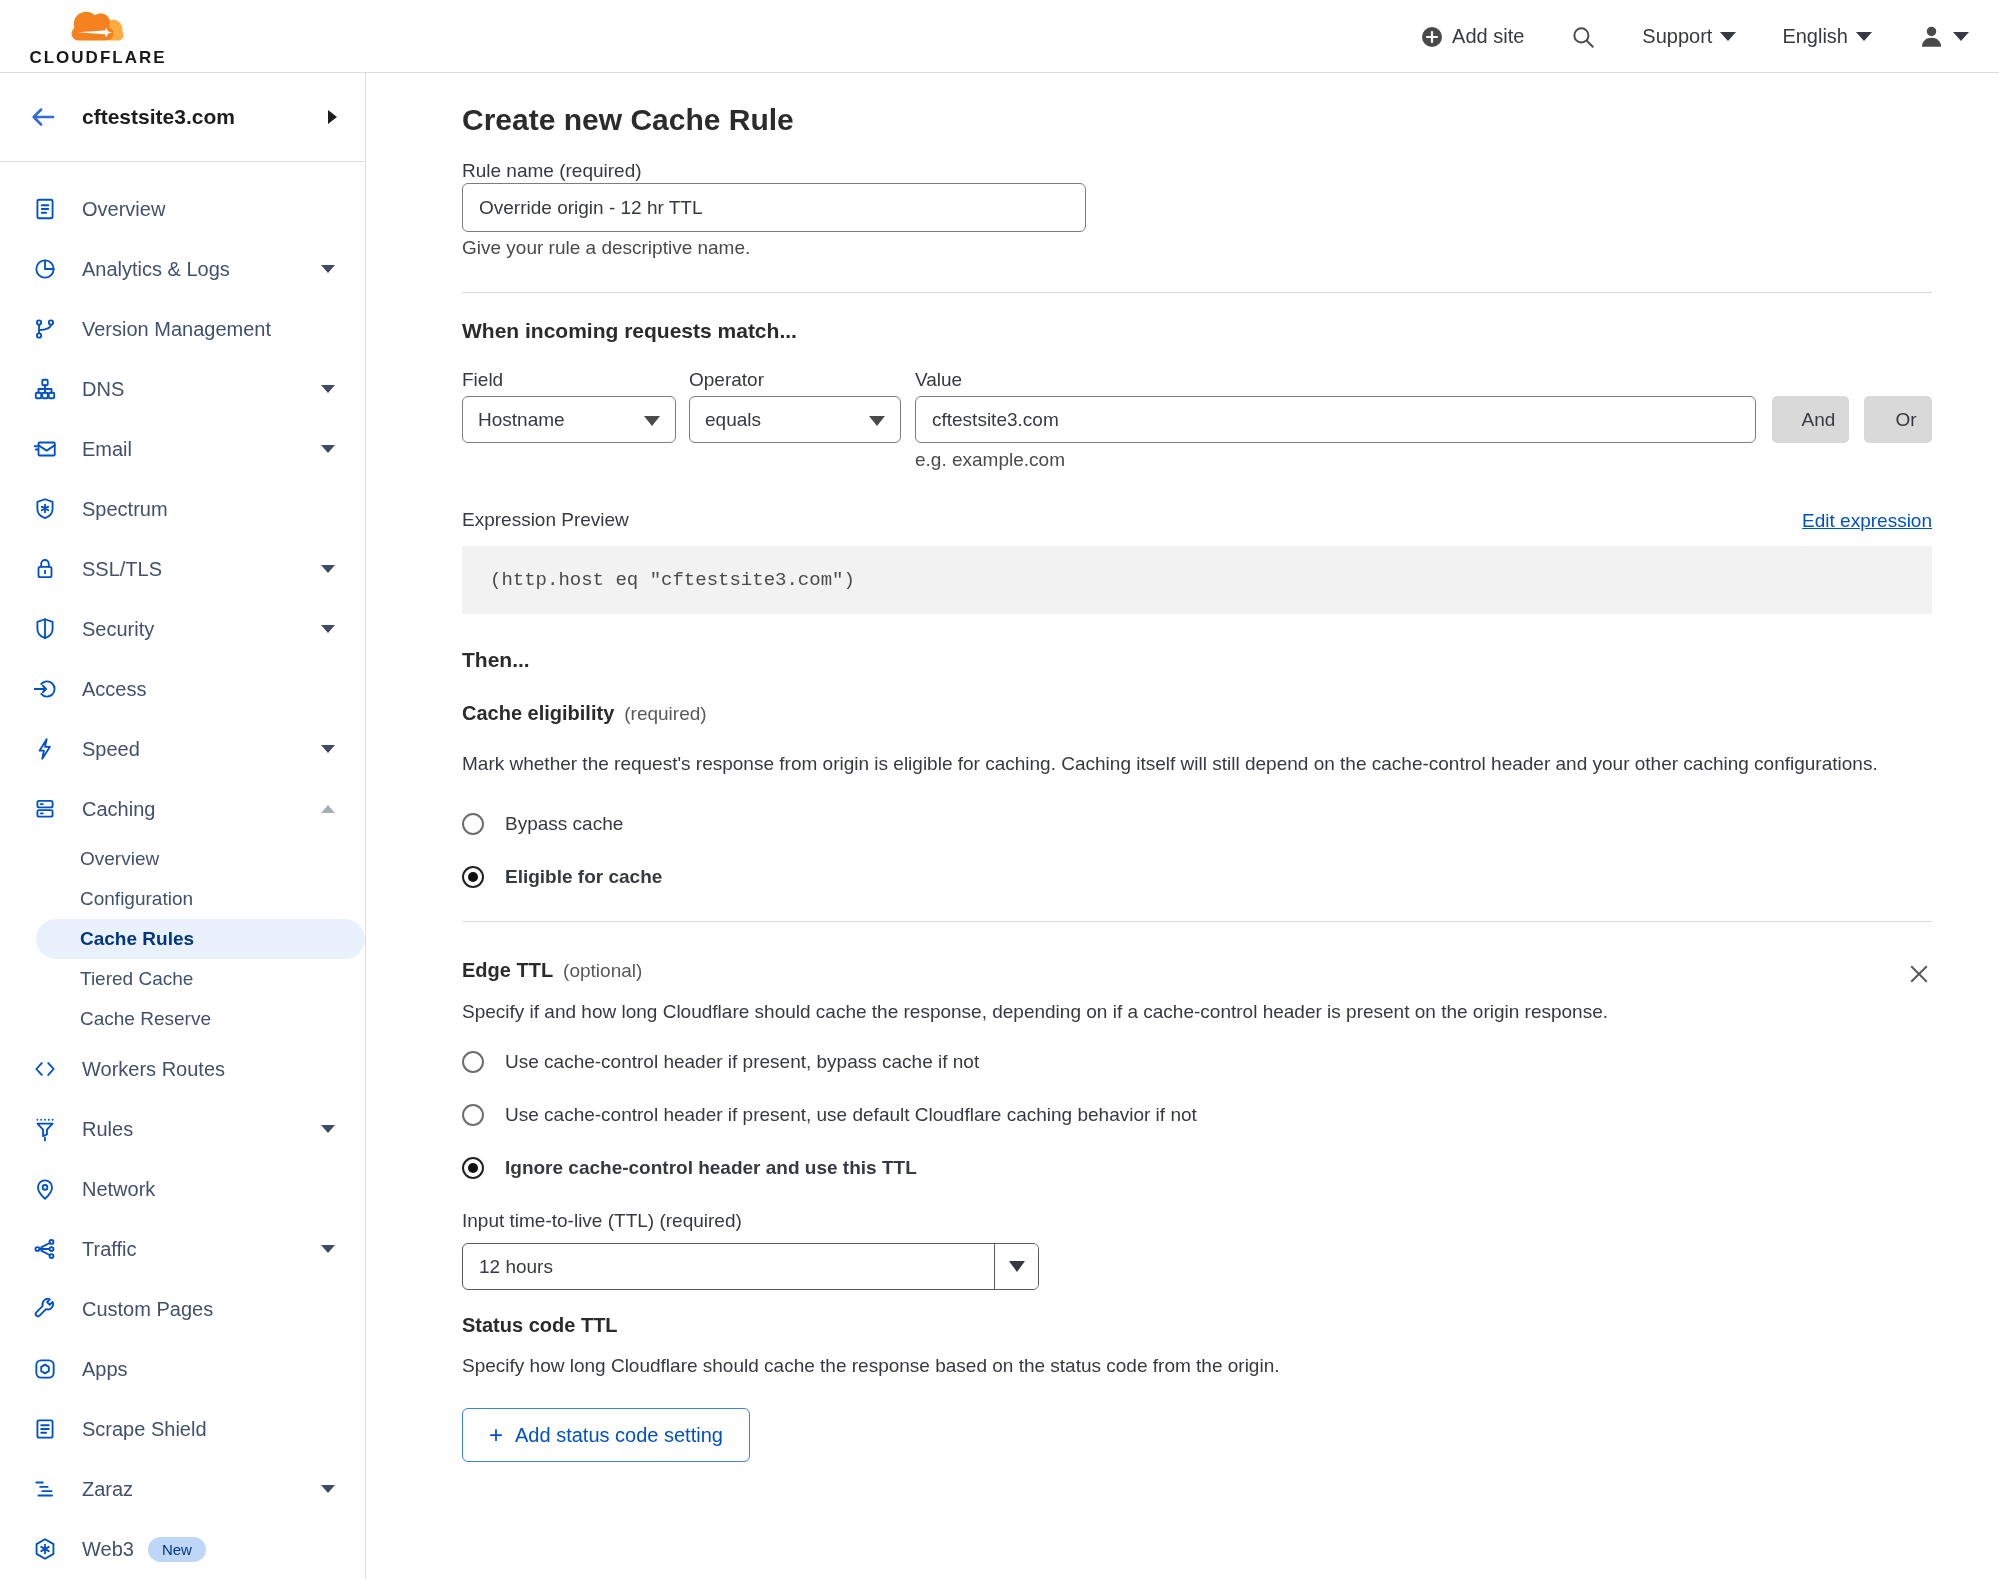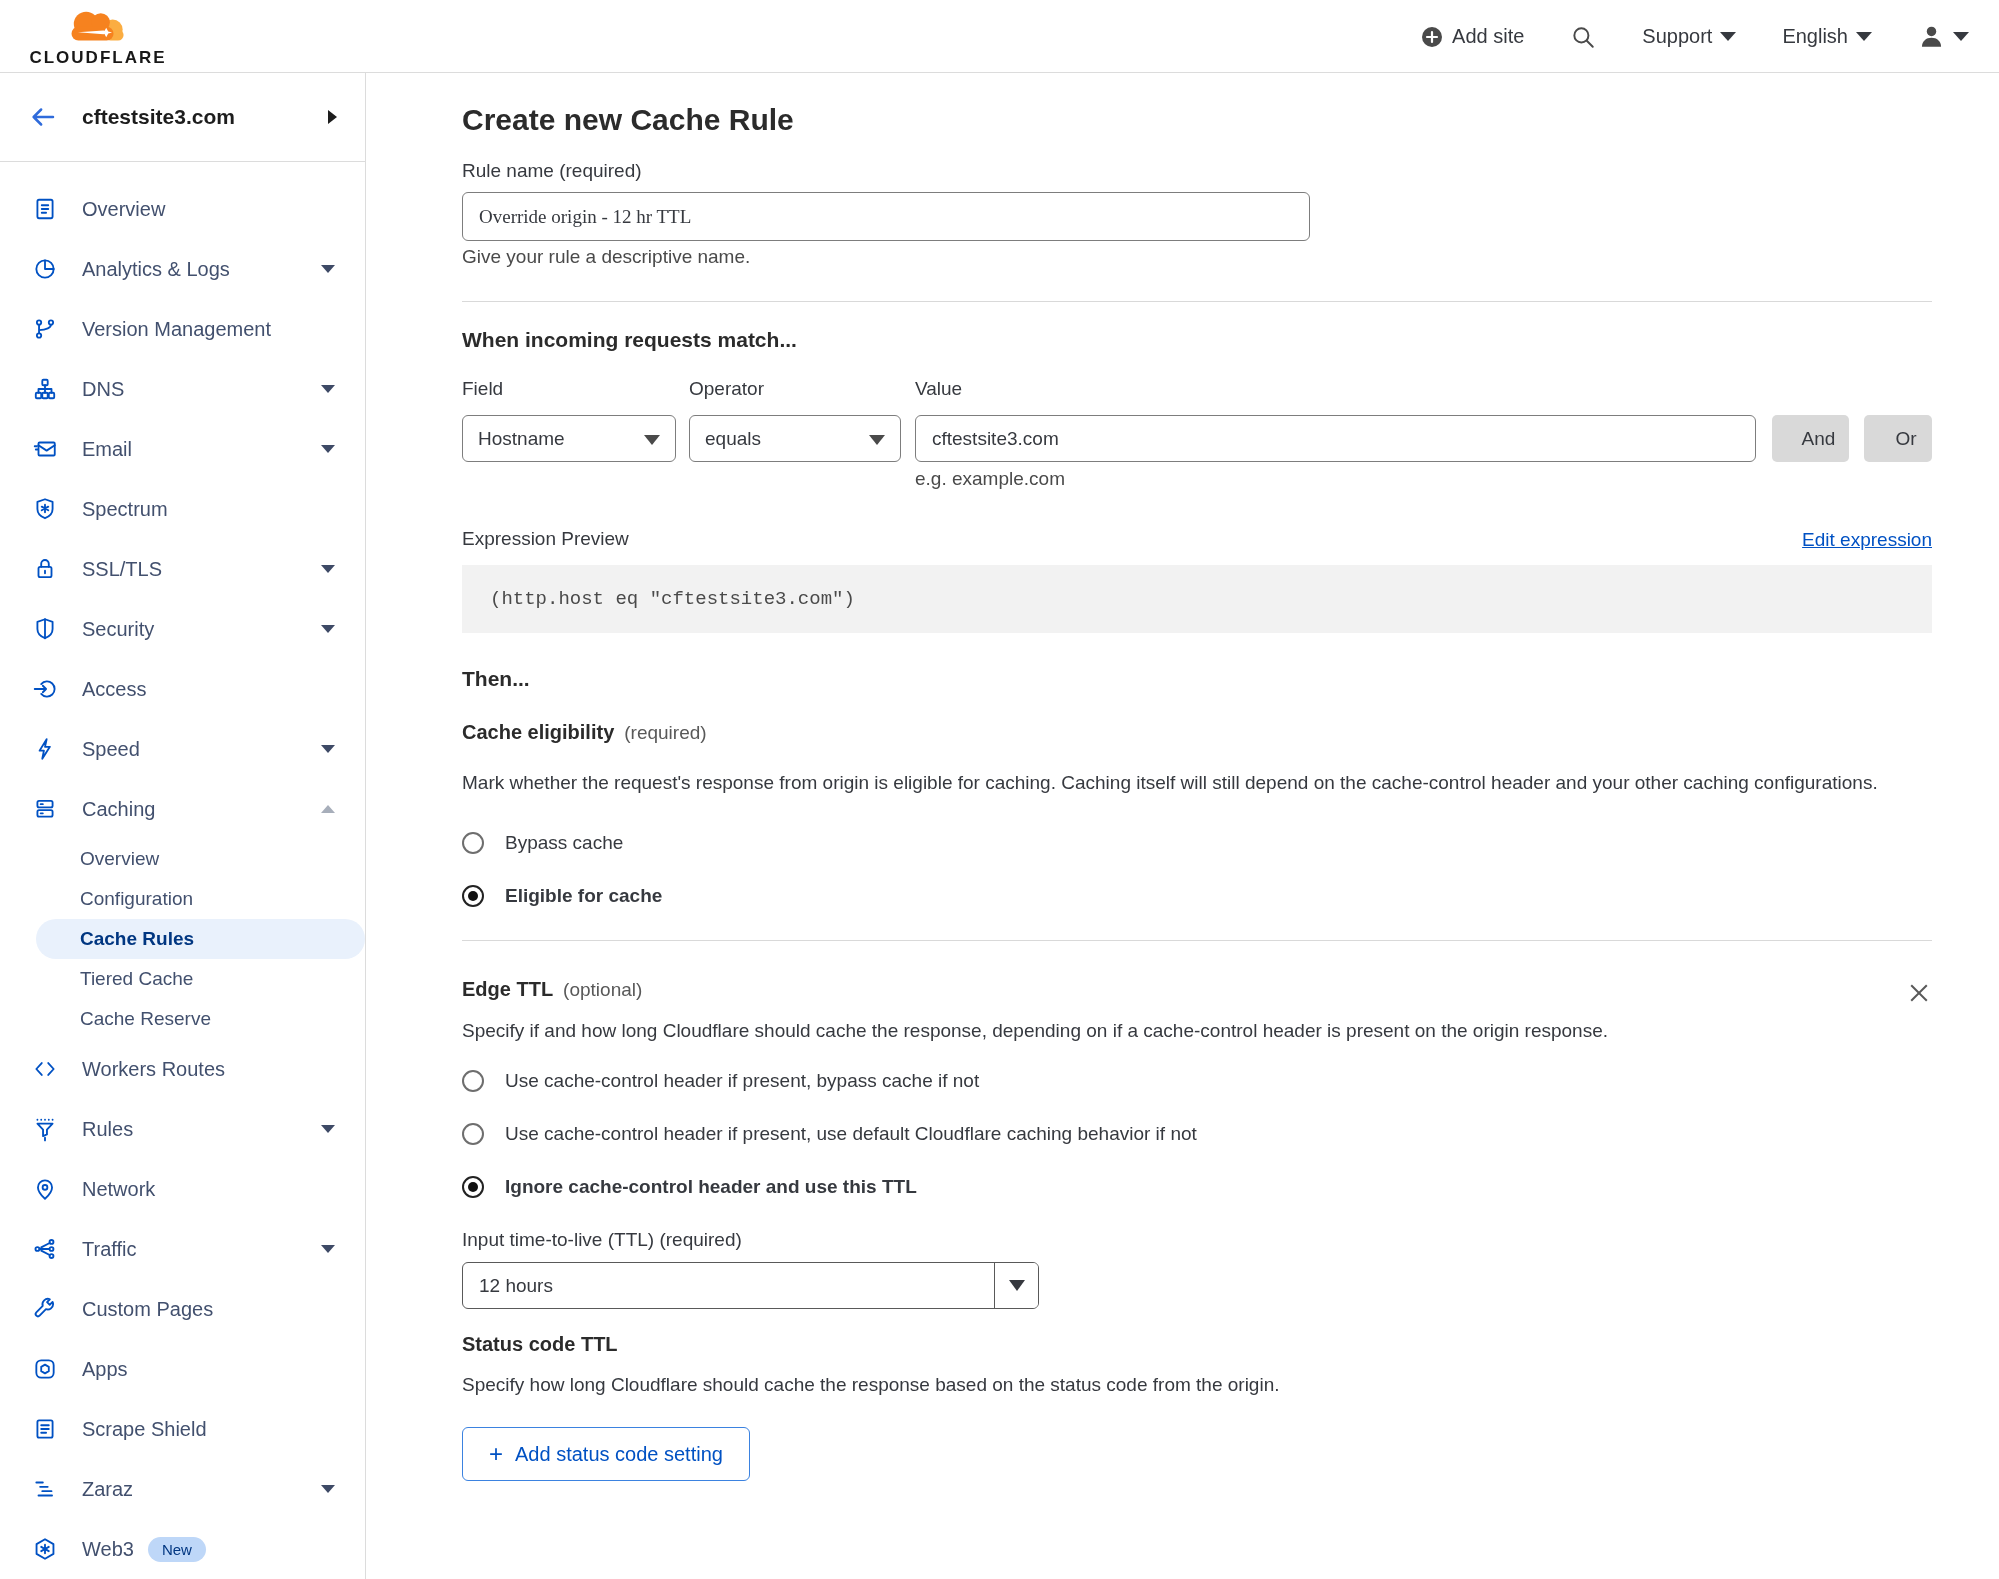--- a/index.html
+++ b/index.html
@@ -389,34 +389,34 @@
     </div>
 
   </div>
 </div>
 
 <div class="main">
 
   <h1>Create new Cache Rule</h1>
 
   <div class="lbl" style="margin-top:20px">Rule name (required)</div>
-  <input class="text-input" style="margin-top: 9px; width: 848px; font-family: Liberation Serif, serif;" value="Override origin - 12 hr TTL">
+  <input class="text-input" style="width: 624px;" value="Override origin - 12 hr TTL">
   <div class="hint" style="margin-top:4px">Give your rule a descriptive name.</div>
 
   <hr class="divider" style="margin-top:32px">
 
   <h2 style="margin-top:24px">When incoming requests match...</h2>
 
   <div class="fields-row" style="margin-top:23px">
     <span class="lbl" style="width:227px">Field</span>
     <span class="lbl" style="width:226px">Operator</span>
     <span class="lbl">Value</span>
   </div>
 
-  <div class="selects-row" style="margin-top:14px">
+  <div class="selects-row" style="margin-top:4px">
     <div class="select" style="width:214px">
       <span>Hostname</span>
       <span class="sel-caret"></span>
     </div>
     <div class="select" style="width:212px; margin-left:13px">
       <span>equals</span>
       <span class="sel-caret"></span>
     </div>
     <input class="text-input" style="width: 841px; height: 47px; margin-left: 14px;" value="cftestsite3.com">
     <button class="btn-gray" style="width:77px; margin-left:16px">And</button>

